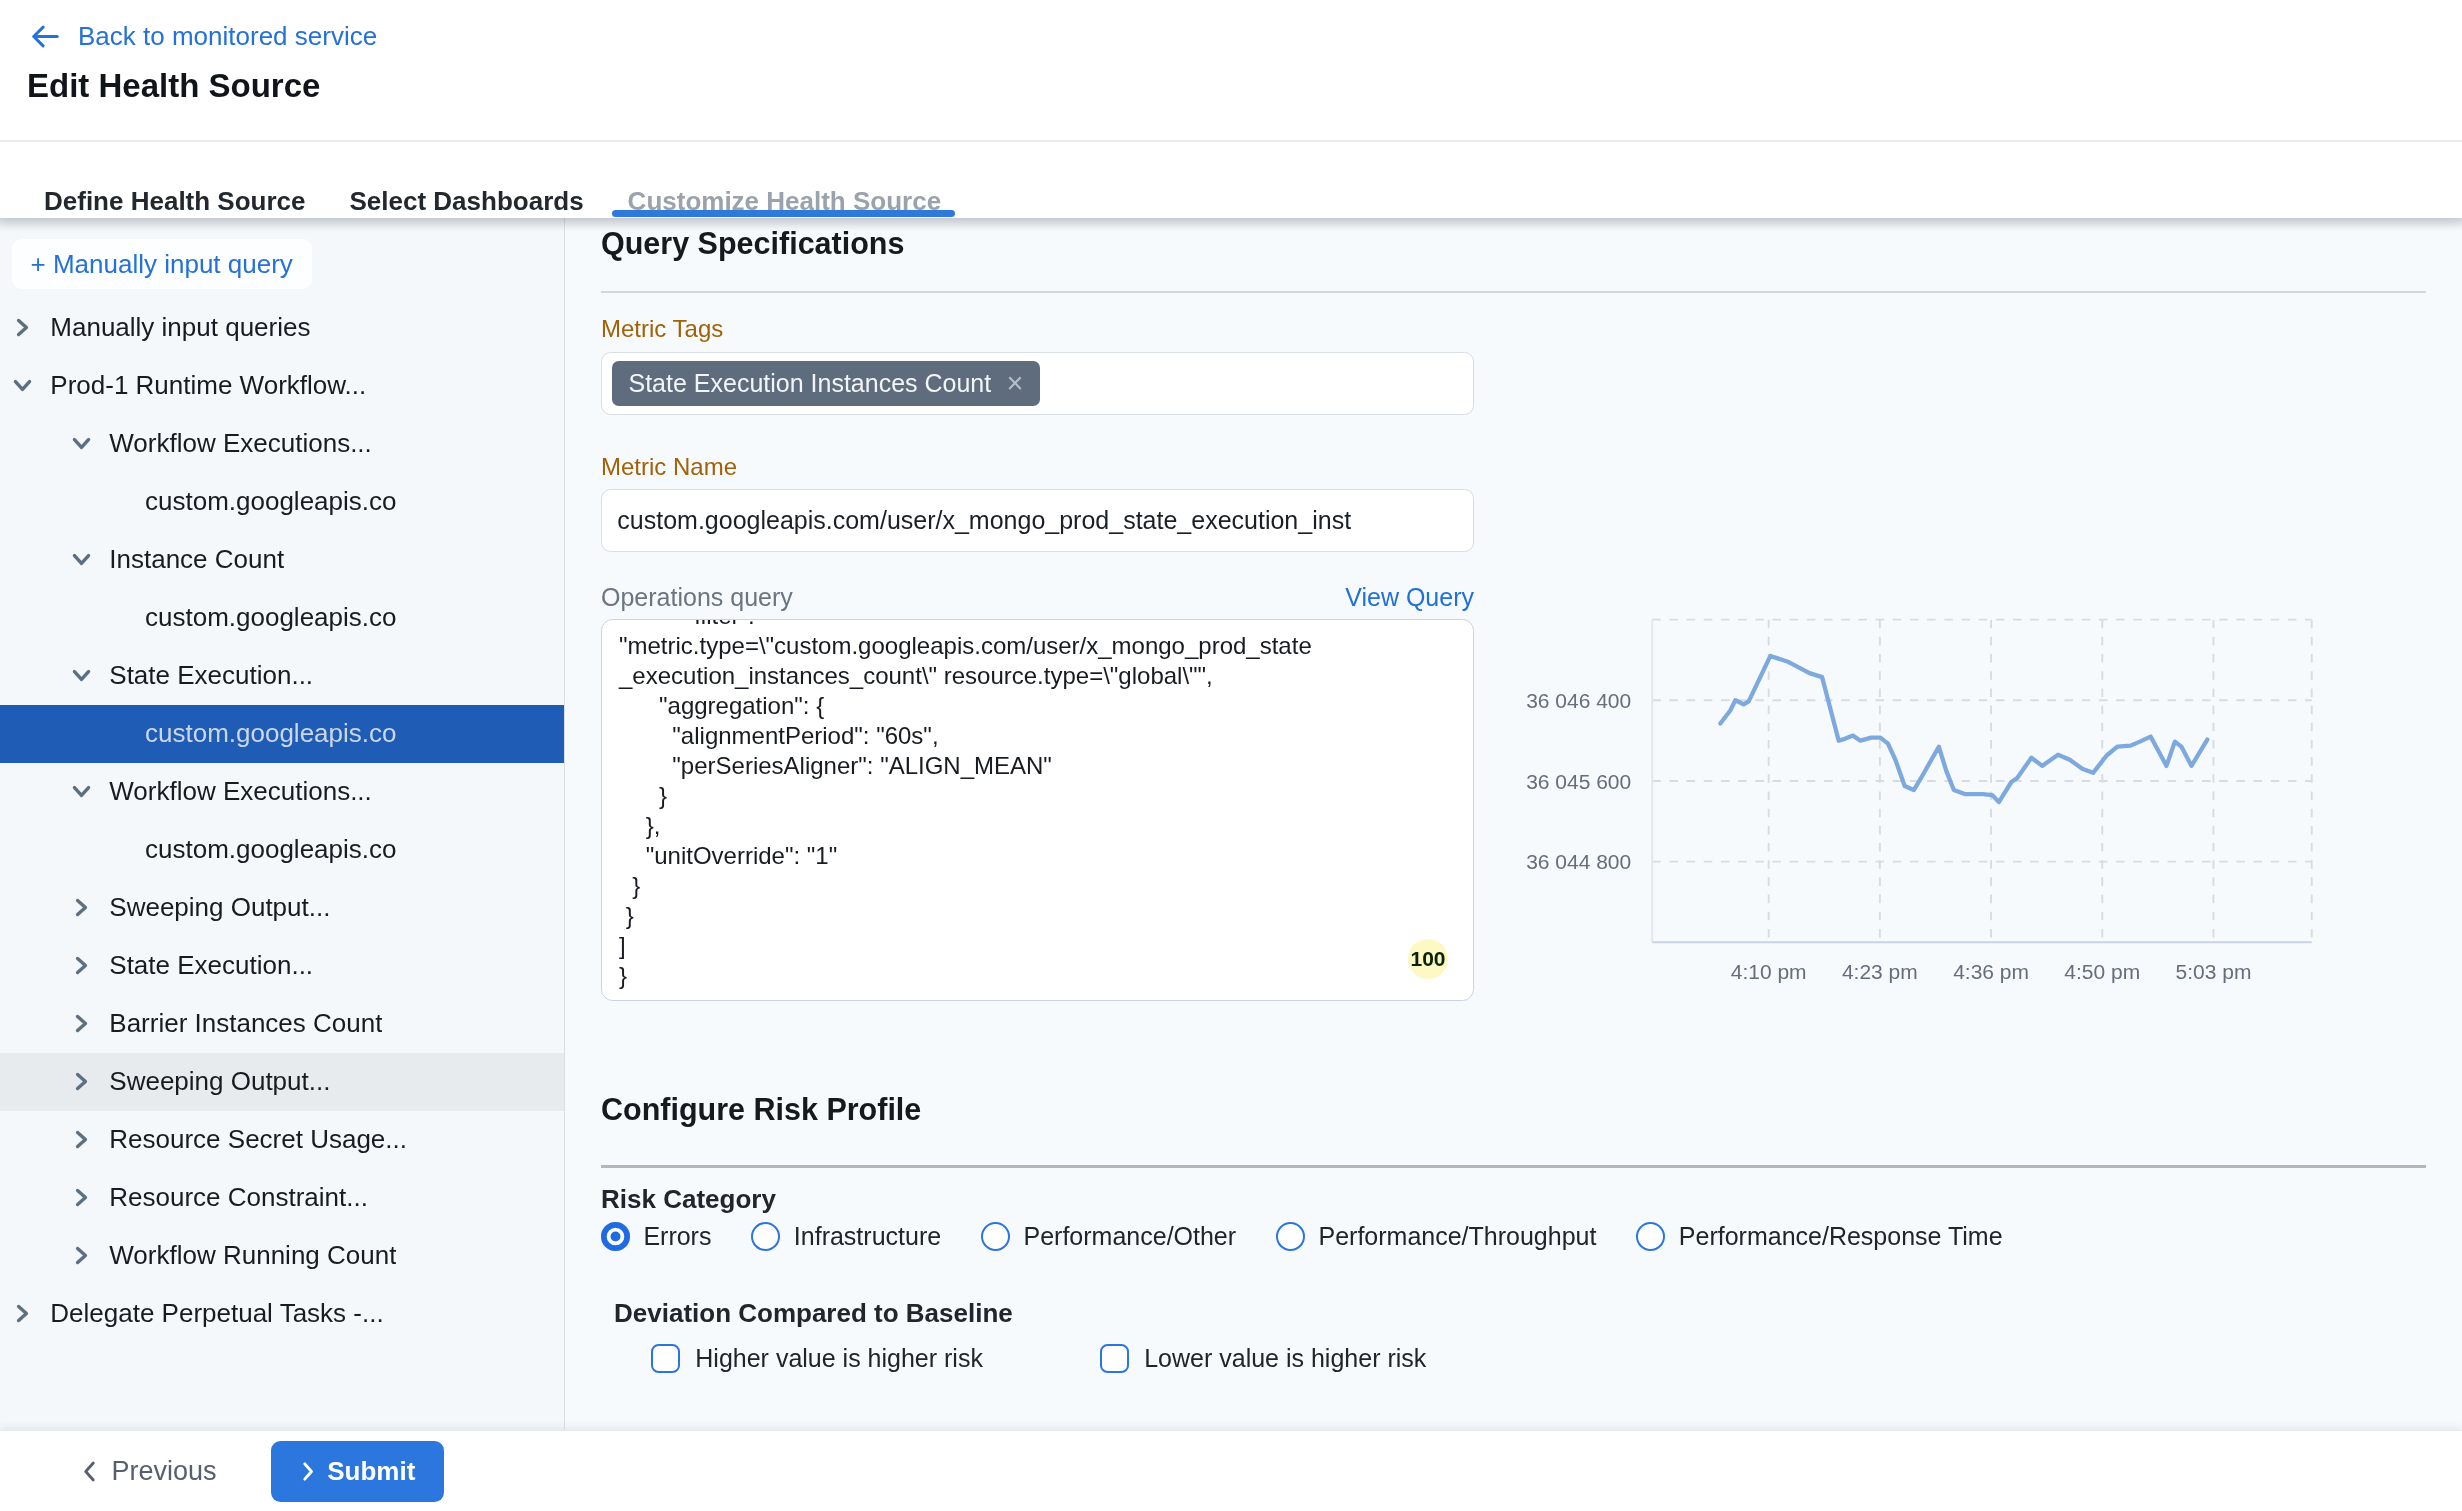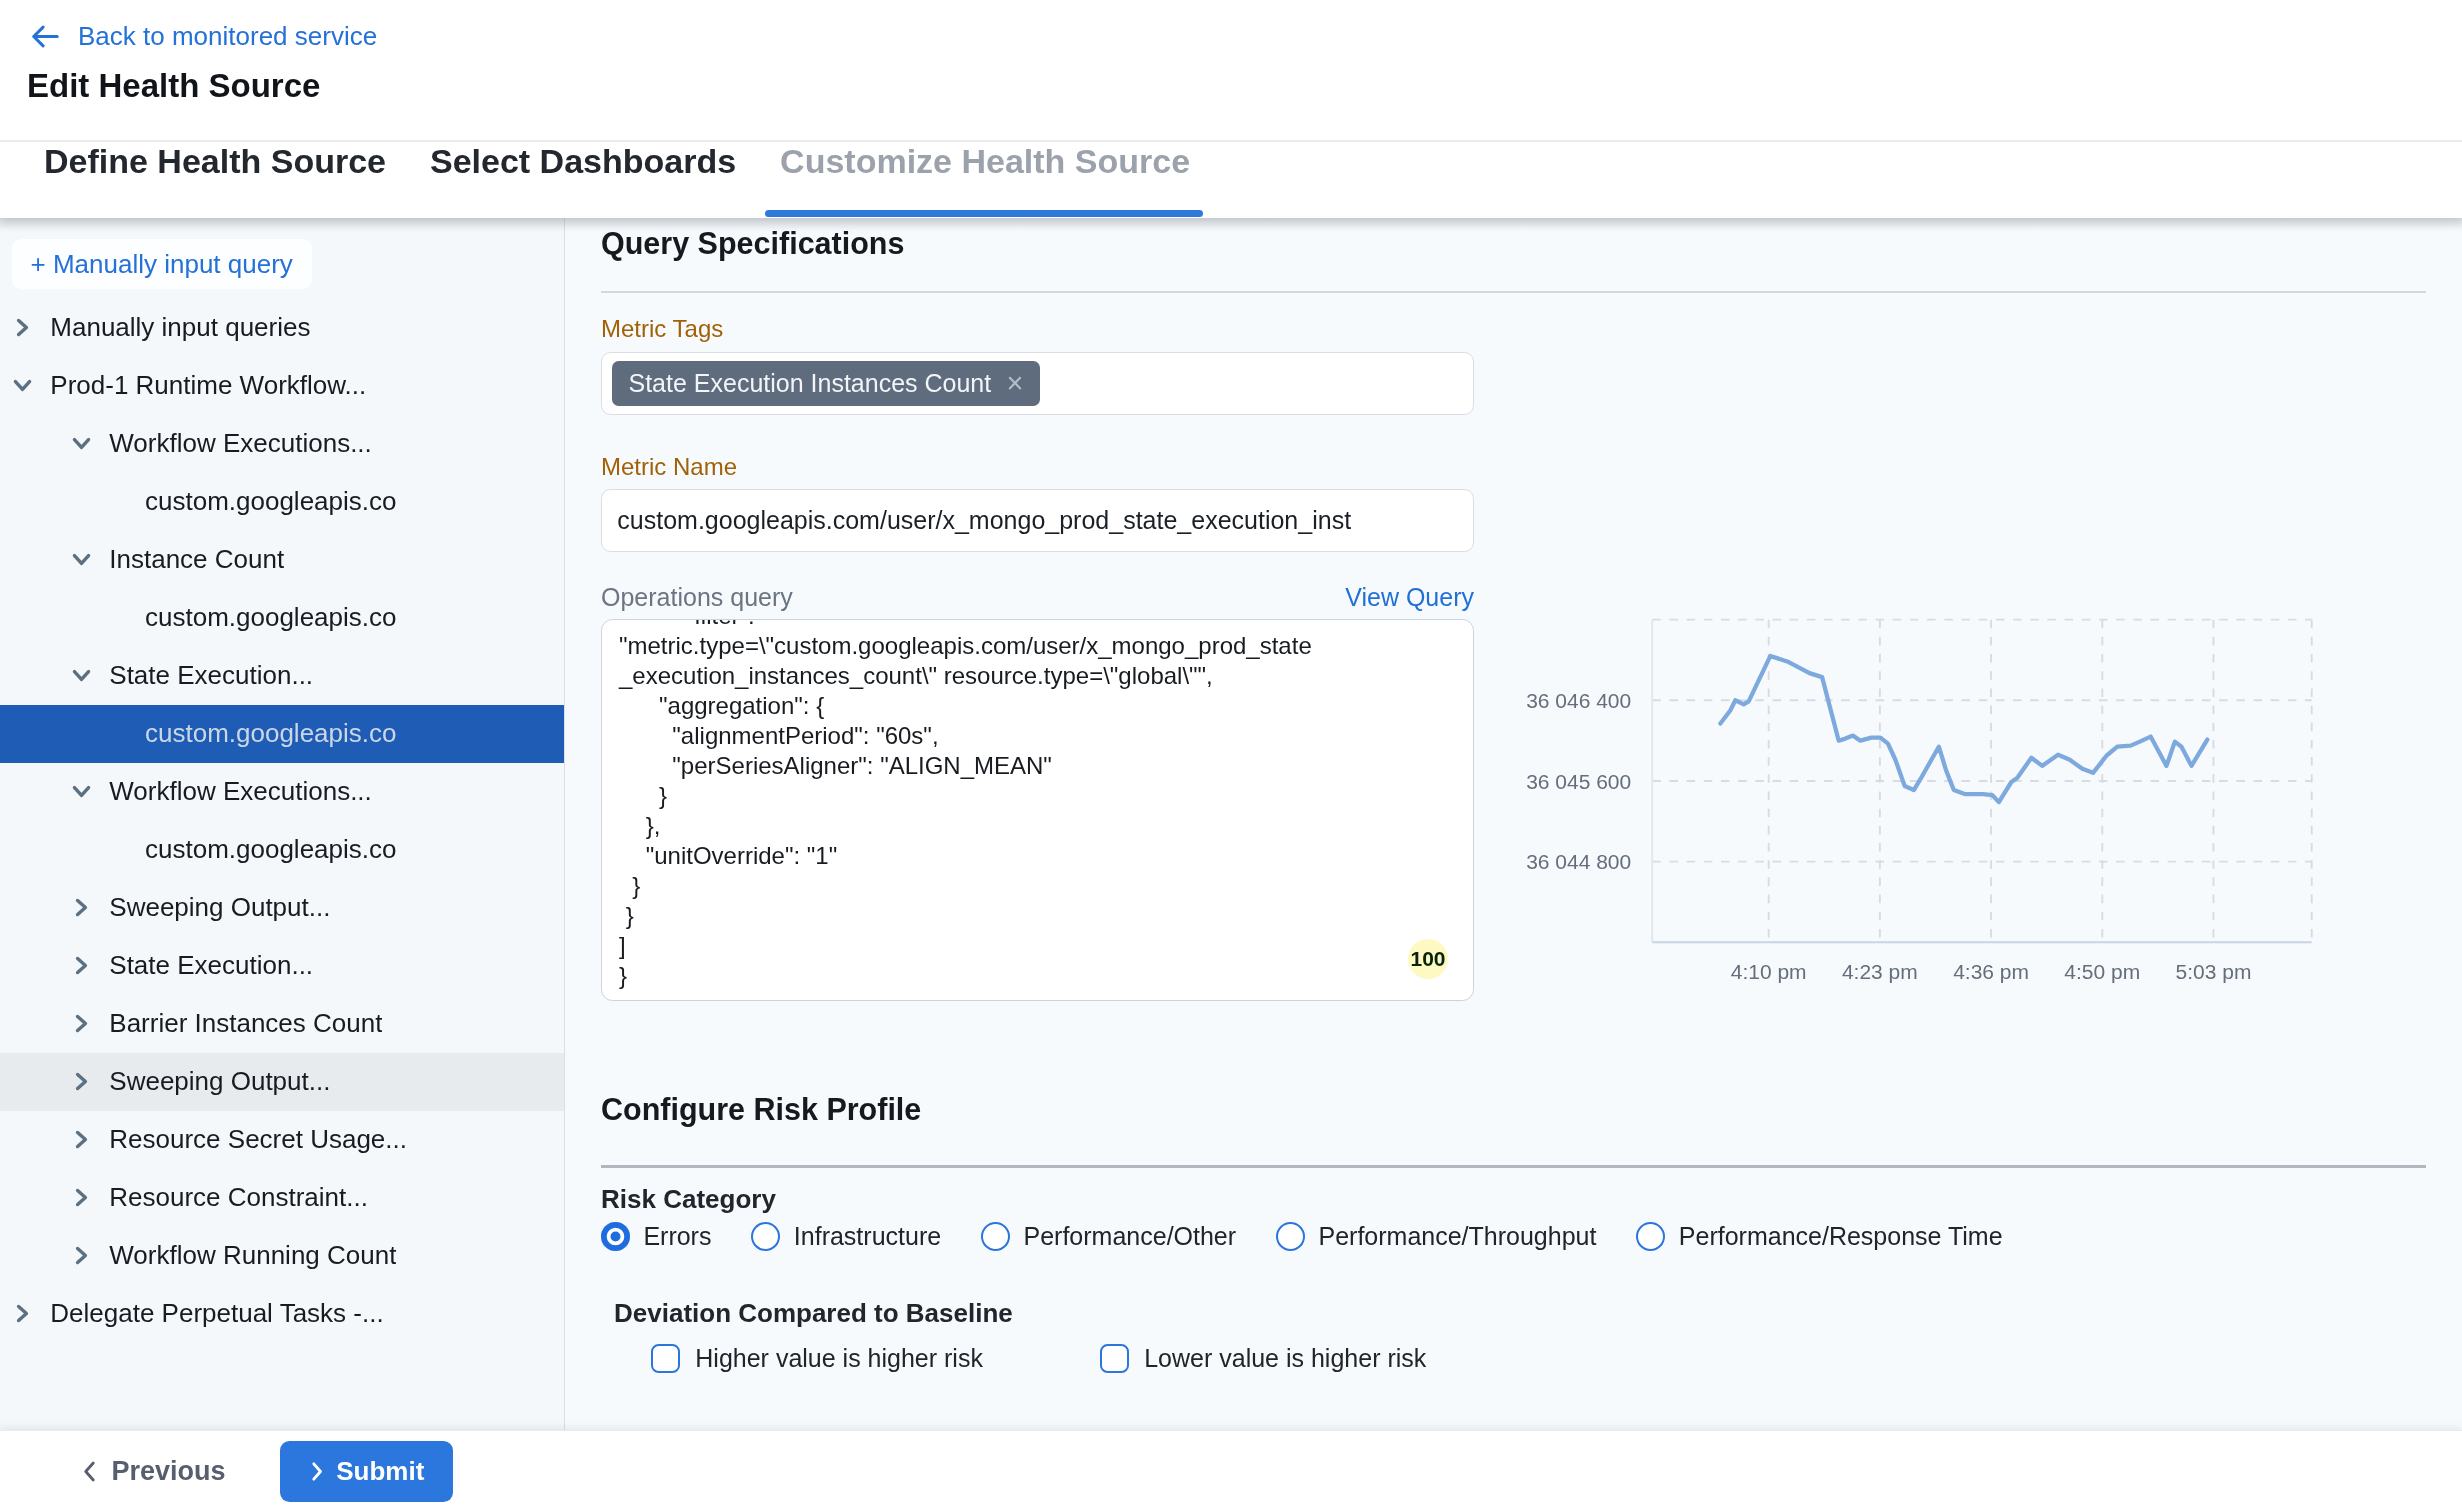--- a/index.html
+++ b/index.html
@@ -10,21 +10,21 @@
 
   
   .header { position:relative; height:218px; background:#ffffff; flex:0 0 auto; z-index:5;
             box-shadow:0 4.8px 9.5px rgba(121,129,141,0.28); }
   .back-row { position:absolute; left:29px; top:21px; display:flex; align-items:center; gap:17px;
               color:#2471d8; font-size:26px; font-weight:500; cursor:pointer; }
   .back-row svg { display:block; }
   .page-title { position:absolute; left:27px; top:67px; font-size:33px; font-weight:700; color:#11151a; }
   .tab-divider { position:absolute; left:0; right:0; top:140px; height:1.9px; background:#e9ebef; }
   .tabbar { position:absolute; left:44px; top:142px; height:75px; display:flex; gap:44px; }
-  .tab { position:relative; display:flex; align-items:flex-start; font-size:34px; font-weight:600;
+  .tab { position:relative; display:flex; align-items:flex-end; font-size:26px; font-weight:600;
          color:#23272e; cursor:pointer; }
   .tab.active { color:#9ba2ac; }
   .tab .underl { display:none; }
   .tab.active .underl { display:block; position:absolute; left:-15.3px; right:-13.4px; bottom:0;
                         height:6.7px; background:#2f79dd; border-radius:3.8px; }
 
   
   .content { position:relative; flex:1 1 auto; display:flex; background:#f6f9fc; overflow:hidden; }
   .content::before { content:''; position:absolute; left:0; right:0; top:0; height:13.4px;
                      background:linear-gradient(rgba(128,136,148,0.22), rgba(128,136,148,0)); z-index:4; pointer-events:none; }
@@ -96,21 +96,21 @@
   .radio.selected { border:none; background:#1f6be0; box-shadow: inset 0 0 0 5.7px #1f6be0, inset 0 0 0 9.5px #ffffff; }
   .opt-label { font-size:25px; color:#20252b; }
   .check-row { position:absolute; left:86px; top:1126px; display:flex; gap:117px; align-items:center; }
   .check-item { display:flex; align-items:center; gap:15.3px; cursor:pointer; }
   .checkbox { width:29px; height:29px; border:2.9px solid #2b76dd; border-radius:7.6px; background:#ffffff; flex:0 0 auto; }
 
   
   .footer { position:relative; height:82px; flex:0 0 auto; background:#ffffff; border-top:1.9px solid #e7eaee;
             box-shadow:0 -2.9px 7.6px rgba(128,136,148,0.16); display:flex; align-items:center; z-index:5; }
   .prev-btn { margin-left:81px; display:flex; align-items:center; gap:13.4px; color:#575f6e;
-              font-size:27px; font-weight:700; cursor:pointer; background:none; border:none;
+              font-size:27px; font-weight:400; cursor:pointer; background:none; border:none;
               font-family:"Liberation Sans", sans-serif; }
   .prev-btn svg path, .submit-btn svg path { fill:none; stroke-width:3; stroke-linecap:round; stroke-linejoin:round; }
   .prev-btn svg path { stroke:#575f6e; }
   .submit-btn { margin-left:55px; height:61px; padding:0 29px; background:#2b77de; color:#ffffff;
                 border:none; border-radius:9.5px; font-size:26px; font-weight:600; display:flex;
                 align-items:center; gap:11.5px; cursor:pointer; font-family:"Liberation Sans", sans-serif; }
   .submit-btn svg path { stroke:#ffffff; }
 </style>
 </head>
 <body>

